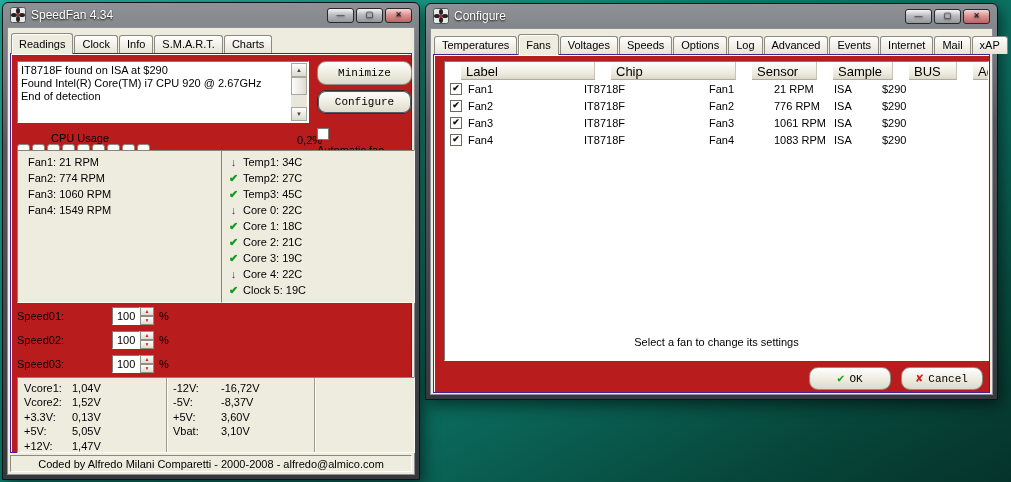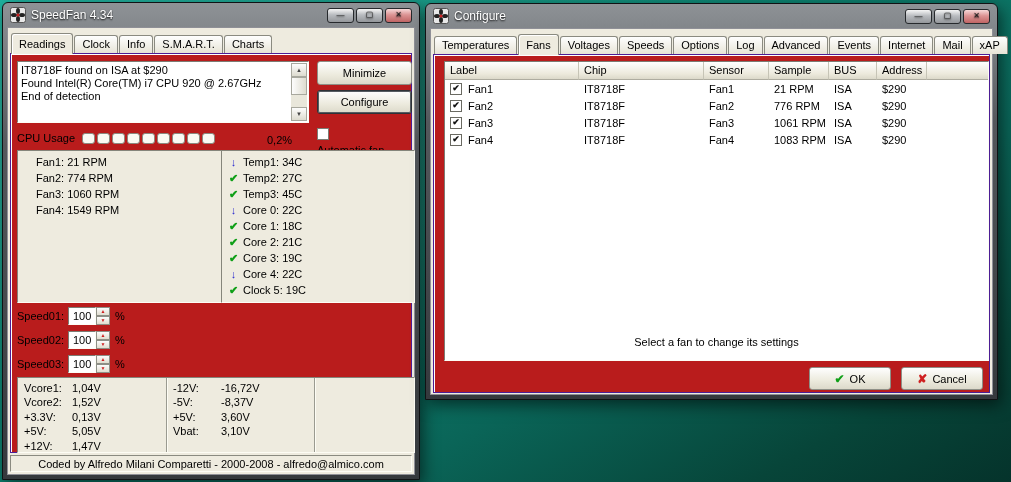--- a/index.html
+++ b/index.html
@@ -41,65 +41,65 @@
   
   .sf{left:2px;top:2px;width:418px;height:478px;}
   .logbox{position:absolute;left:6px;top:7px;width:292px;height:62px;background:#fff;}
   .loglines{position:absolute;left:3px;top:2px;right:19px;font-size:11px;line-height:13px;white-space:nowrap;overflow:hidden;}
   .vscroll{position:absolute;right:1px;top:1px;bottom:1px;width:16px;background:#e9e7db;display:flex;flex-direction:column;}
   .sbtn{height:14px;flex:0 0 14px;background:linear-gradient(#fdfdfd,#dddbcf);border:1px solid #a8a89e;
     font-size:6px;display:flex;align-items:center;justify-content:center;color:#444;}
   .sbtn.down{margin-top:auto;}
   .sthumb{flex:0 0 18px;background:linear-gradient(90deg,#fdfdfd,#dedccf);border:1px solid #a8a89e;}
 
-  .btn{font-family:Liberation Sans, sans-serif;font-size:11px;color:#000;cursor:default;
-    background:linear-gradient(#fefefe,#eceadd 60%,#dcd9ca);border:1px solid #8e8f86;border-radius:3px;
+  .btn{font-family:Liberation Mono, monospace;font-size:11px;color:#000;cursor:default;
+    background:linear-gradient(#fefefe,#eceadd 60%,#dcd9ca);border:1px solid #8e8f86;border-radius:9px;
     display:flex;align-items:center;justify-content:center;gap:5px;}
   .sfbtn{position:absolute;left:306px;width:95px;height:24px;}
   .btn.focused{border:1px solid #2e3237;box-shadow:inset 0 0 0 1px #565b61;}
 
-  .cpurow{position:absolute;left:6px;top:78px;display:flex;align-items:center;gap:0;}
+  .cpurow{position:absolute;left:6px;top:78px;display:flex;align-items:center;gap:0;flex-direction:column;}
   .cpurow .lbl{margin-right:7px;}
   .cpucell{width:13px;height:11px;border:1px solid #8a8a80;border-radius:3px;background:#fbfaf4;display:inline-block;}
-  .cpuval{position:absolute;left:256px;top:80px;}
+  .cpuval{position:absolute;left:286px;top:80px;}
   .autofan{position:absolute;left:306px;top:73px;width:100px;display:flex;gap:4px;line-height:12px;flex-direction:column;}
   .cbx{flex:0 0 12px;width:12px;height:12px;background:#fff;border:1px solid #7c7c74;margin-top:1px;}
 
   .panel{position:absolute;background:#eeebdf;}
-  .fans{left:6px;top:96px;width:223px;height:153px;padding:3px 18px;line-height:16px;}
+  .fans{left:6px;top:96px;width:223px;height:153px;padding:3px 10px;line-height:16px;}
   .temps{left:210px;top:96px;width:194px;height:153px;padding:3px 6px;line-height:16px;}
   .trow{display:flex;align-items:center;gap:4px;}
   .ticon{width:11px;text-align:center;font-weight:bold;font-size:11px;}
   .ticon.check{color:var(--green);}
   .ticon.arrow-down{color:var(--blue);}
 
   .speedrow{position:absolute;left:6px;display:flex;align-items:center;height:20px;}
   .slbl{width:51px;}
-  .sval{width:28px;height:18px;background:#fff;padding:2px 2px 0 4px;}
+  .sval{width:28px;height:18px;background:#fff;padding:2px 2px 0 4px;margin-left:44px;}
   .spinner{width:14px;height:18px;display:flex;flex-direction:column;}
   .spin{flex:1;border:1px solid #8e8f86;background:linear-gradient(#fcfcfc,#e0ddcf);
     font-size:5px;line-height:5px;color:var(--red);display:flex;align-items:center;justify-content:center;}
   .sunit{margin-left:5px;}
 
   .volts{left:6px;top:323px;width:398px;height:76px;display:flex;}
   .vcol{width:132px;padding:3px 6px;line-height:14.4px;}
   .vcol + .vcol{border-left:1px solid #9a9a90;box-shadow:inset 1px 0 0 #fdfcf4;margin-left:16px;}
   .vcol.empty{flex:1;}
   .vrow{display:flex;}
   .vlbl{width:48px;}
 
   .statusbar{flex:0 0 17px;margin:1px 2px 2px;border:1px solid;border-color:#8a8a80 #fdfdf6 #fdfdf6 #8a8a80;
     display:flex;align-items:center;justify-content:center;background:#eeebdf;}
 
   
   .cfg{left:425px;top:3px;width:573px;height:397px;}
   .listview{position:absolute;left:10px;top:6px;width:545px;height:300px;background:#fff;overflow:hidden;}
   .lvheader{display:flex;height:18px;}
-  .hcell{font-size:11px;padding:2px 5px 12px;background:linear-gradient(#ffffff,#ece9dc 70%,#dcd9ca);
-    border-right:1px solid #c6c4b6;border-bottom:1px solid #aeaca0;white-space:nowrap;overflow:hidden;flex:0 0 auto;}
+  .hcell{font-size:13px;padding:2px 5px 12px;background:linear-gradient(#ffffff,#ece9dc 70%,#dcd9ca);
+    border-right:1px solid #c6c4b6;border-bottom:1px solid #aeaca0;white-space:nowrap;overflow:hidden;flex:0 0 auto;margin-left:16px;}
   .hcell.filler{flex:1 1 auto;border-right:none;}
   .lvrow{display:flex;height:17px;align-items:center;}
   .lvcell{padding:0 5px;white-space:nowrap;overflow:hidden;display:flex;align-items:center;gap:6px;flex:0 0 auto;}
   .tcbx{width:12px;height:12px;border:1px solid #6a6a62;background:#fff;flex:0 0 12px;
     font-size:9px;line-height:9px;font-weight:bold;color:#111;display:flex;align-items:center;justify-content:center;}
   .hint{position:absolute;left:0;right:0;bottom:12px;text-align:center;}
   .btnrow{position:absolute;right:6px;top:312px;display:flex;gap:10px;}
   .okbtn,.cancelbtn{width:82px;height:23px;}
   .ok-ic{color:var(--green);font-weight:bold;font-size:12px;}
   .cancel-ic{color:var(--red);font-weight:bold;font-size:12px;}

